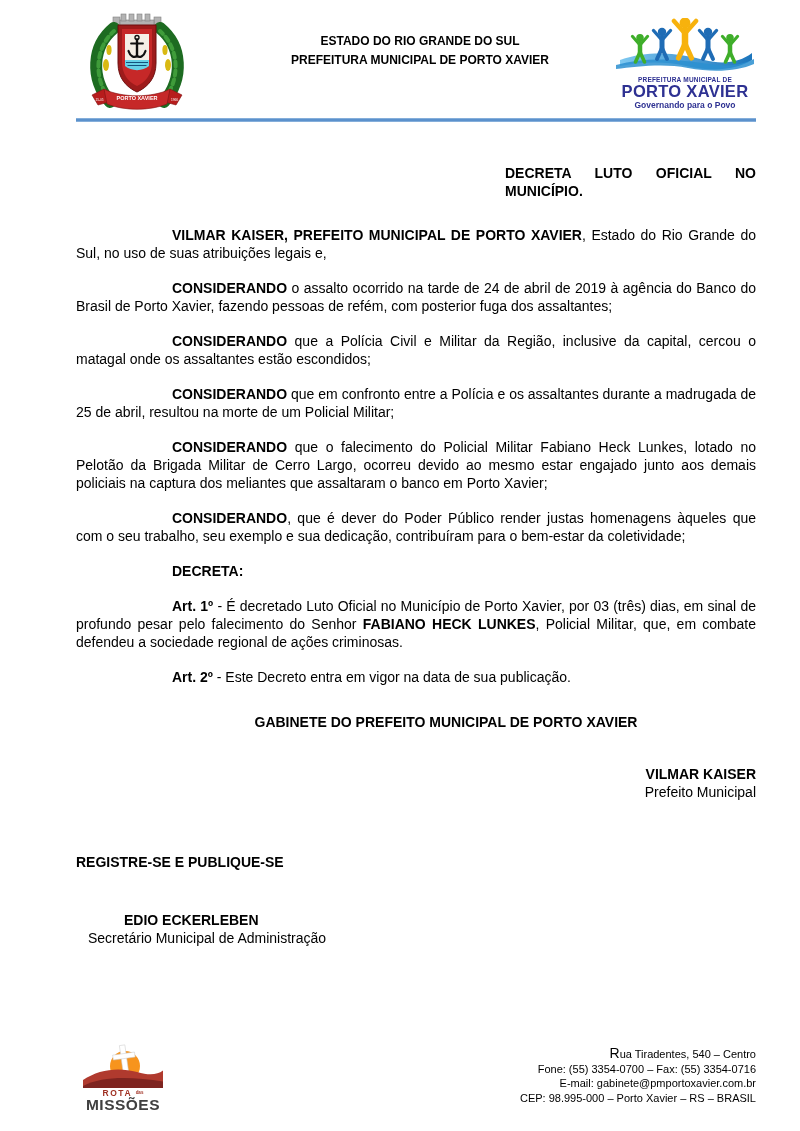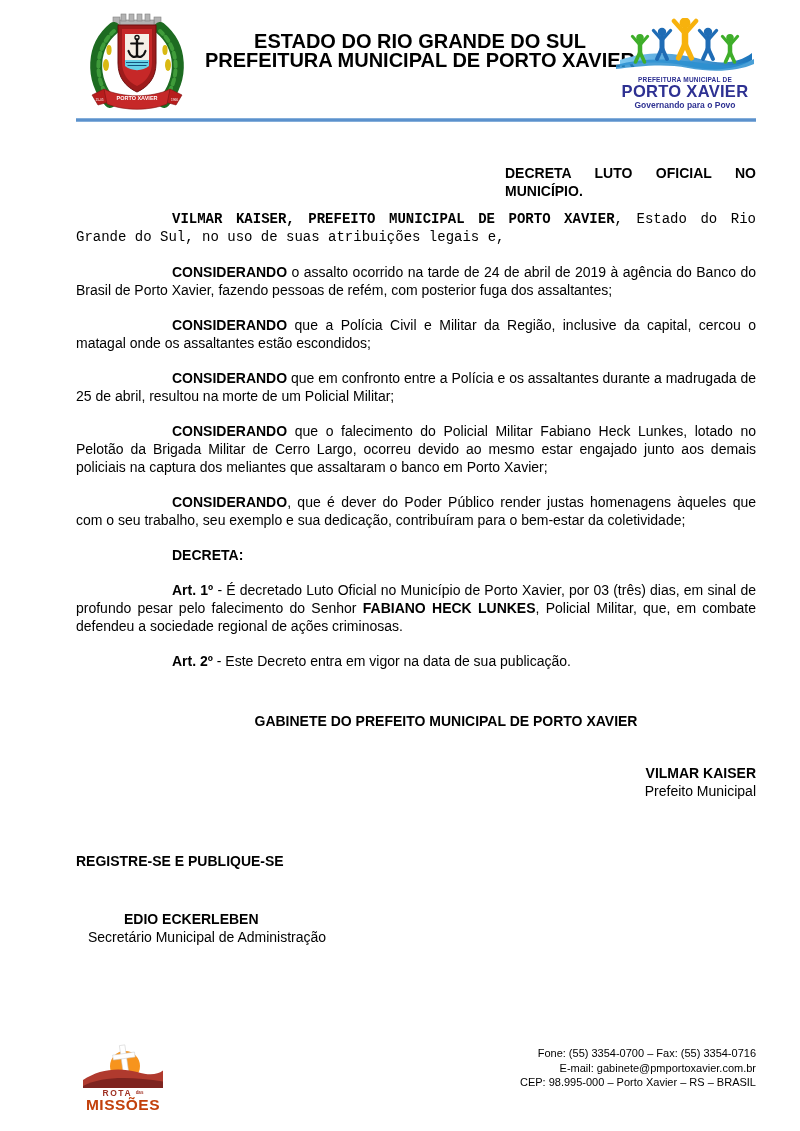--- a/index.html
+++ b/index.html
@@ -6,53 +6,53 @@
   .page {
     position:relative; width:800px; height:1131px; margin:0 auto;
     background:#ffffff; overflow:hidden;
     font-family:"Liberation Sans","DejaVu Sans",sans-serif; color:#000;
   }
 
   
   .coat-wrap { position:absolute; left:84px; top:10px; width:106px; height:104px; }
   .header-title {
     position:absolute; left:180px; top:32px; width:480px;
-    text-align:center; font-weight:bold; font-size:20px; line-height:19px;
+    text-align:center; font-weight:bold; font-size:12px; line-height:19px;
   }
   .header-logo { position:absolute; left:612px; top:18px; width:146px; text-align:center; }
   .logo-top    { font-size:6.5px; font-weight:bold; color:#2e3192; letter-spacing:0.2px; margin-top:-2px; }
   .logo-name   { font-size:16.5px; font-weight:bold; color:#2e3192; letter-spacing:0.3px; line-height:17px; }
   .logo-slogan { font-size:8.5px; font-weight:600; color:#2e3192; }
   .rule {
     position:absolute; left:76px; top:118px; width:680px; height:4px;
     background:linear-gradient(to bottom,#aecbe8 0px,#5b91cc 1px,#5b91cc 3px,#aecbe8 4px);
   }
 
   
   .doc-body {
     position:absolute; left:76px; top:140px; width:680px;
     font-size:14px; line-height:18px; padding-top:8px;
   }
   .doc-title { margin:0 0 0 96px; font-weight:bold; }
   .epigraph  { margin:16px 0 0 429px; width:251px; font-weight:bold; text-align:justify; }
   .para      { margin:17px 0 0 0; text-indent:96px; text-align:justify; }
-  .para.first{ margin-top:10px;font-family:Liberation Mono, monospace; }
+  .para.first{ margin-top:26px; }
   .b { font-weight:bold; }
-  .closing   { margin:42px 0 0 60px; font-weight:bold; text-align:center; line-height:18px; }
+  .closing   { margin:27px 0 0 60px; font-weight:bold; text-align:center; line-height:18px; }
   .signature { margin:34px 0 0 0; text-align:right; line-height:18px; }
   .sig-name  { font-weight:bold;text-align:right; }
   .register  { margin:52px 0 0 0; font-weight:bold; }
   .secretary { margin:40px 0 0 12px; line-height:18px; }
   .sec-name  { font-weight:bold; margin-left:36px; }
 
   
   .footer-logo { position:absolute; left:78px; top:1042px; width:90px; text-align:center; }
   .rota-line1  { font-size:8.5px; font-weight:bold; color:#a03123; letter-spacing:1.5px; line-height:8px; margin-top:-3px; }
   .rota-das    { font-size:4.5px; letter-spacing:0; vertical-align:top; }
-  .rota-line2  { font-size:15.5px; font-weight:bold; color:#c2410c; letter-spacing:0.5px; line-height:15px; }
+  .rota-line2  { font-size:15.5px; font-weight:bold; color:#404040; letter-spacing:0.5px; line-height:15px; }
   .footer-address {
     position:absolute; right:44px; top:1046px; text-align:right;
     font-size:11px; line-height:14.5px;
   }
   .addr-cap { font-size:14px; }
 </style>
 </head>
 <body>
 
 <div class="page">
@@ -192,18 +192,19 @@
         <rect x="33" y="11.5" width="22" height="5" fill="#ffffff" stroke="#c9c9c9" stroke-width="0.5"></rect>
       </g>
       <path d="M2,38 C18,27 38,25 56,30 C68,33.5 76,33 82,28.5 L82,44 L2,44 Z" fill="#b03a2e"></path>
       <path d="M2,44 C22,33.5 52,35 82,39.5 L82,46 L2,46 Z" fill="#7e2420"></path>
     </svg>
     <div class="rota-line1"><span>ROTA</span> <span class="rota-das">das</span></div>
     <div class="rota-line2">MISSÕES</div>
   </div>
 
   <div class="footer-address">
+    <div><span class="addr-cap">R</span><span>ua Tiradentes, 540 – Centro</span></div>
     <div>Fone: (55) 3354-0700 – Fax: (55) 3354-0716</div>
     <div>E-mail: gabinete@pmportoxavier.com.br</div>
     <div>CEP: 98.995-000 – Porto Xavier – RS – BRASIL</div>
   </div>
 
 </div>
 
 </body></html>

